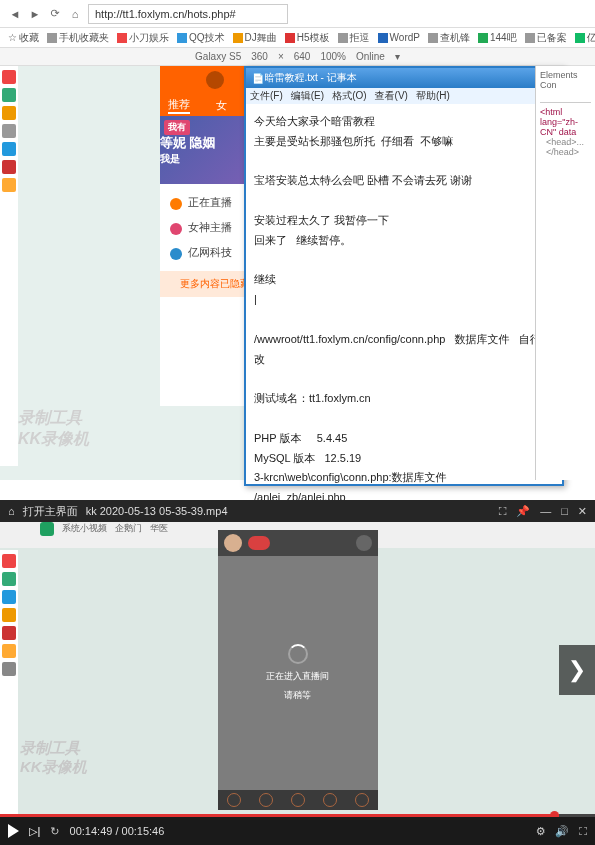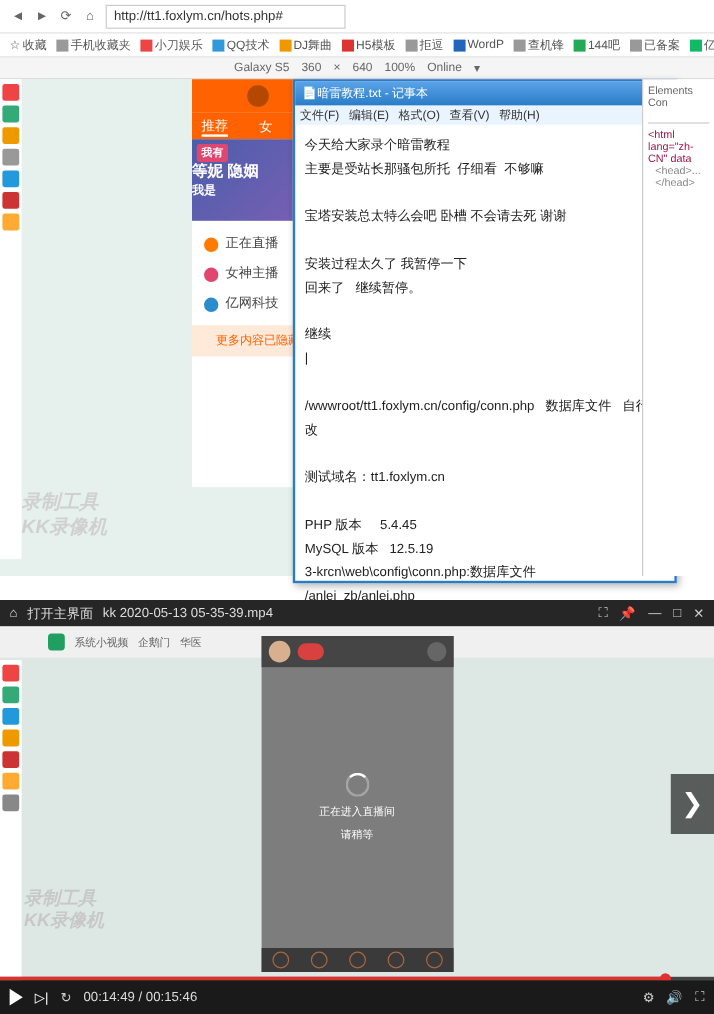--- a/index.html
+++ b/index.html
@@ -37,21 +37,21 @@
 .video-body{position:absolute;top:22px;left:0;right:0;bottom:28px;background:#dde8e4}
 .phone-frame{position:absolute;left:50%;top:8px;transform:translateX(-50%);width:160px;height:280px;background:#7d7d7d;display:flex;flex-direction:column}
 .pf-top{height:26px;background:#454545;display:flex;align-items:center;padding:0 6px;gap:6px}
 .pf-avatar{width:18px;height:18px;border-radius:50%;background:#d8b090}
 .pf-body{flex:1;display:flex;align-items:center;justify-content:center;flex-direction:column;gap:6px}
 .pf-spinner{width:20px;height:20px;border:2px solid rgba(255,255,255,0.3);border-top-color:#fff;border-radius:50%}
 .pf-text{color:#fff;font-size:9px}
 .pf-bottom{height:20px;background:#3a3a3a;display:flex;justify-content:space-around;align-items:center}
 .pf-bicon{width:14px;height:14px;border:1px solid #aa6640;border-radius:50%}
 .side-left{position:absolute;left:0;top:28px;width:18px;bottom:0;background:#fff;display:flex;flex-direction:column;gap:4px;padding-top:4px}
-.side-tabs{position:absolute;top:0;left:0;right:0;height:26px;background:#f0f0f0;display:flex;align-items:center;padding:0 120px 0 40px;gap:8px;font-size:9px;color:#666;overflow:hidden}
+.side-tabs{position:absolute;top:0;left:0;right:0;height:26px;background:#f0f0f0;display:flex;padding:0 120px 0 40px;gap:8px;font-size:9px;color:#666;overflow:hidden}
 .next-btn{position:absolute;right:0;top:50%;transform:translateY(-50%);width:36px;height:50px;background:rgba(0,0,0,0.6);color:#fff;display:flex;align-items:center;justify-content:center;font-size:22px;cursor:pointer}
 .video-controls{position:absolute;bottom:0;left:0;right:0;height:28px;background:#1a1a1a;display:flex;align-items:center;padding:0 8px;gap:10px;color:#ccc;font-size:11px}
 .progress{position:absolute;bottom:28px;left:0;right:0;height:3px;background:#444}
 .progress-fill{height:100%;width:94%;background:#e03030}
 .progress-dot{position:absolute;right:6%;top:-3px;width:9px;height:9px;background:#e03030;border-radius:50%}
 .vc-play{width:0;height:0;border-left:11px solid #fff;border-top:7px solid transparent;border-bottom:7px solid transparent;cursor:pointer}
 .vc-next{color:#fff;cursor:pointer}
 .vc-time{color:#ddd}
 .vc-right{margin-left:auto;display:flex;gap:10px;align-items:center}
 .wm2{position:absolute;left:20px;bottom:40px;font-size:15px;color:#c8c8c8;font-weight:bold;font-style:italic}

